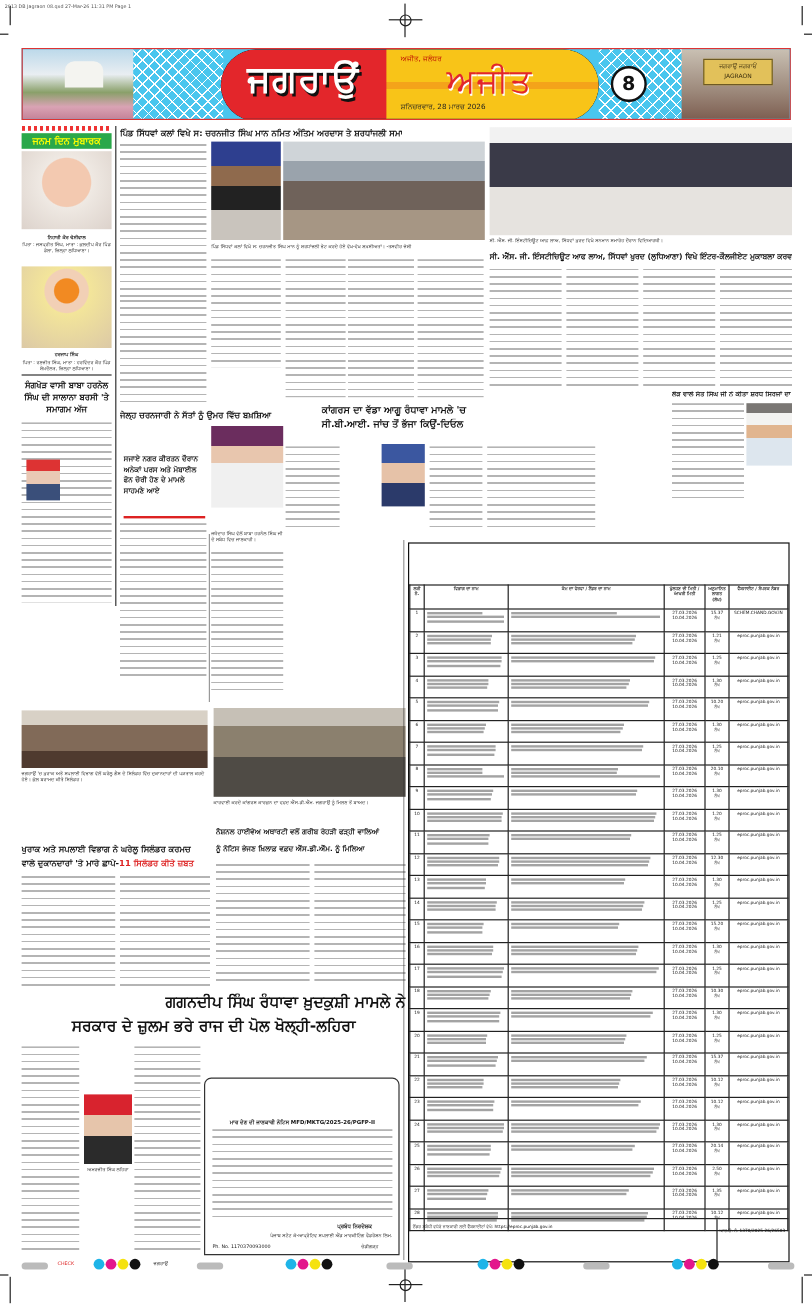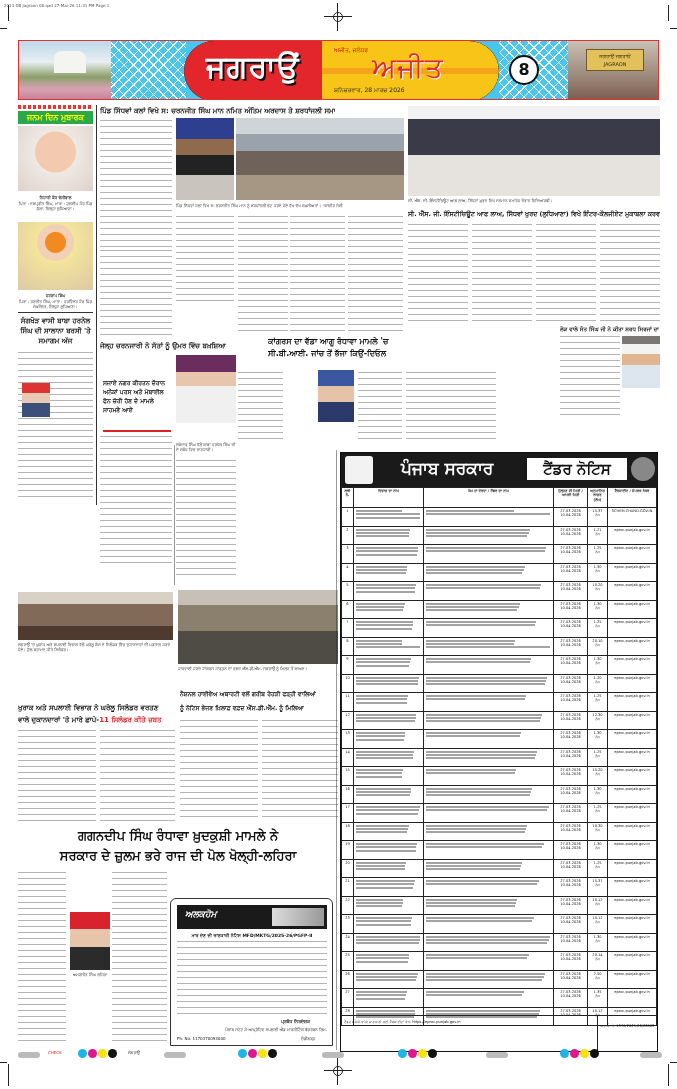--- a/index.html
+++ b/index.html
@@ -148,57 +148,47 @@
 <div class="abs col txt" style="left:600px;top:224px;width:60px;height:100px"></div>
 <div class="abs hl" style="left:560px;top:326px;width:100px;font-size:5.5px">ਲੋੜ ਵਾਲੇ ਸੰਤ ਸਿੰਘ ਜੀ ਨੇ ਕੀਤਾ ਸ਼ਰਧ ਸਿਰਜਾਂ ਦਾ ਵਿਸਥਾਰ</div>
 <div class="abs col txt" style="left:560px;top:336px;width:60px;height:82px"></div>
 <div class="abs photo" style="left:622px;top:336px;width:38px;height:52px;background:linear-gradient(180deg,#7a7774 0 15%,#f3f3f1 15% 35%,#e1b58f 35% 55%,#dde6ee 55%)"></div>
 
 <div class="abs photo" style="left:18px;top:592px;width:155px;height:48px;background:linear-gradient(180deg,#d8d1c6 0 25%,#816a58 25% 70%,#4f3a2f 70%)"></div>
 <div class="abs cap" style="left:18px;top:642px;width:155px">ਜਗਰਾਉਂ 'ਚ ਖ਼ੁਰਾਕ ਅਤੇ ਸਪਲਾਈ ਵਿਭਾਗ ਵੱਲੋਂ ਘਰੇਲੂ ਗੈਸ ਦੇ ਸਿਲੰਡਰ ਵਿੱਚ ਦੁਕਾਨਦਾਰਾਂ ਦੀ ਪੜਤਾਲ ਕਰਦੇ ਹੋਏ। ਕੁੱਲ ਬਰਾਮਦ ਕੀਤੇ ਸਿਲੰਡਰ।</div>
 <div class="abs photo" style="left:178px;top:590px;width:160px;height:74px;background:linear-gradient(180deg,#c6c0b6 0 20%,#8b806e 20% 55%,#4f4b45 55%)"></div>
 <div class="abs cap" style="left:178px;top:666px;width:160px">ਕਾਰਵਾਈ ਕਰਦੇ ਕਾਂਗਰਸ ਕਾਰਕੁਨ ਦਾ ਵਫ਼ਦ ਐੱਸ.ਡੀ.ਐੱਮ. ਜਗਰਾਉਂ ਨੂੰ ਮਿਲਣ ਤੋਂ ਬਾਅਦ।</div>
 
-<div class="abs hl" style="left:18px;top:704px;width:160px;font-size:7px">ਖੁਰਾਕ ਅਤੇ ਸਪਲਾਈ ਵਿਭਾਗ ਨੇ ਘਰੇਲੂ ਸਿਲੰਡਰ ਵਰਤਣ</div>
+<div class="abs hl" style="left:18px;top:704px;width:160px;font-size:7px">ਖੁਰਾਕ ਅਤੇ ਸਪਲਾਈ ਵਿਭਾਗ ਨੇ ਘਰੇਲੂ ਸਿਲੰਡਰ ਕਰਮਚ</div>
 <div class="abs" style="left:18px;top:716px;width:160px;font-size:7px;font-weight:bold;white-space:nowrap;overflow:hidden"><span>ਵਾਲੇ ਦੁਕਾਨਦਾਰਾਂ 'ਤੇ ਮਾਰੇ ਛਾਪੇ-</span><span style="color:#d22">11 ਸਿਲੰਡਰ ਕੀਤੇ ਜ਼ਬਤ</span></div>
 <div class="abs col txt" style="left:18px;top:730px;width:78px;height:95px"></div>
 <div class="abs col txt" style="left:100px;top:730px;width:75px;height:95px"></div>
 
 <div class="abs hl" style="left:180px;top:690px;width:158px;font-size:6px">ਨੈਸ਼ਨਲ ਹਾਈਵੇਅ ਅਥਾਰਟੀ ਵਲੋਂ ਗਰੀਬ ਰੇਹੜੀ ਫੜ੍ਹੀ ਵਾਲਿਆਂ</div>
 <div class="abs hl" style="left:180px;top:704px;width:158px;font-size:6px">ਨੂੰ ਨੋਟਿਸ ਭੇਜਣ ਖ਼ਿਲਾਫ਼ ਵਫ਼ਦ ਐੱਸ.ਡੀ.ਐੱਮ. ਨੂੰ ਮਿਲਿਆ</div>
 <div class="abs col txt" style="left:180px;top:720px;width:78px;height:100px"></div>
 <div class="abs col txt" style="left:262px;top:720px;width:76px;height:100px"></div>
 
-<div class="abs hl" style="left:18px;top:828px;width:320px;text-align:center;font-size:13px">ਗਗਨਦੀਪ ਸਿੰਘ ਰੰਧਾਵਾ ਖ਼ੁਦਕੁਸ਼ੀ ਮਾਮਲੇ ਨੇ</div>
+<div class="abs hl" style="left:18px;top:828px;width:320px;text-align:right;font-size:13px">ਗਗਨਦੀਪ ਸਿੰਘ ਰੰਧਾਵਾ ਖ਼ੁਦਕੁਸ਼ੀ ਮਾਮਲੇ ਨੇ</div>
 <div class="abs hl" style="left:18px;top:848px;width:320px;text-align:center;font-size:13px">ਸਰਕਾਰ ਦੇ ਜ਼ੁਲਮ ਭਰੇ ਰਾਜ ਦੀ ਪੋਲ ਖੋਲ੍ਹੀ-ਲਹਿਰਾ</div>
 <div class="abs col txt" style="left:18px;top:872px;width:48px;height:170px"></div>
 <div class="abs photo" style="left:70px;top:912px;width:40px;height:58px;background:linear-gradient(180deg,#d8232e 0 30%,#e6c5ab 30% 60%,#2b2b2b 60%)"></div>
 <div class="abs cap" style="left:70px;top:972px;width:40px;text-align:center">ਅਮਰਜੀਤ ਸਿੰਘ ਲਹਿਰਾ</div>
 <div class="abs col txt" style="left:112px;top:872px;width:55px;height:170px"></div>
 
 <div class="abs ad">
-  <div class="abs ad-banner">
-    <div class="abs ad-logo">ਅਲਕਹੋਮ</div>
-    <div class="abs" style="left:95px;top:3px;width:52px;height:18px;background:linear-gradient(90deg,#ddd,#999)"></div>
-  </div>
   <div class="abs" style="left:6px;top:34px;width:150px;font-size:4.5px;font-weight:bold;text-align:center">ਮਾਰ ਦੇਣ ਦੀ ਜਾਣਕਾਰੀ ਨੋਟਿਸ MFD/MKTG/2025-26/PGFP-II</div>
   <div class="abs col txt" style="left:6px;top:42px;width:150px;height:78px"></div>
   <div class="abs" style="left:110px;top:120px;font-size:4.5px;font-weight:bold">ਪ੍ਰਬੰਧ ਨਿਰਦੇਸ਼ਕ</div>
   <div class="abs" style="left:6px;top:128px;width:150px;font-size:4px;text-align:right">ਪੰਜਾਬ ਸਟੇਟ ਕੋ-ਆਪ੍ਰੇਟਿਵ ਸਪਲਾਈ ਐਂਡ ਮਾਰਕੀਟਿੰਗ ਫੈਡਰੇਸ਼ਨ ਲਿਮ.</div>
   <div class="abs" style="left:6px;top:137px;font-size:4px">Ph. No. 1170370093000</div>
   <div class="abs" style="left:130px;top:137px;font-size:4px">ਚੰਡੀਗੜ੍ਹ</div>
 </div>
 
 <div class="abs tender">
-  <div class="abs t-head">
-    <div class="abs t-emb"></div>
-    <div class="abs t-pg">ਪੰਜਾਬ ਸਰਕਾਰ</div>
-    <div class="abs t-tn">ਟੈਂਡਰ ਨੋਟਿਸ</div>
-    <div class="abs t-seal"></div>
-  </div>
   <table class="tt">
     <thead>
       <tr>
         <th style="width:12px">ਲੜੀ ਨੰ.</th>
         <th style="width:70px">ਵਿਭਾਗ ਦਾ ਨਾਮ</th>
         <th style="width:130px">ਕੰਮ ਦਾ ਵੇਰਵਾ / ਟੈਂਡਰ ਦਾ ਨਾਮ</th>
         <th style="width:34px">ਖੁੱਲ੍ਹਣ ਦੀ ਮਿਤੀ / ਆਖਰੀ ਮਿਤੀ</th>
         <th style="width:20px">ਅਨੁਮਾਨਿਤ ਲਾਗਤ (ਲੱਖ)</th>
         <th>ਵੈੱਬਸਾਈਟ / ਸੰਪਰਕ ਨੰਬਰ</th>
       </tr>

